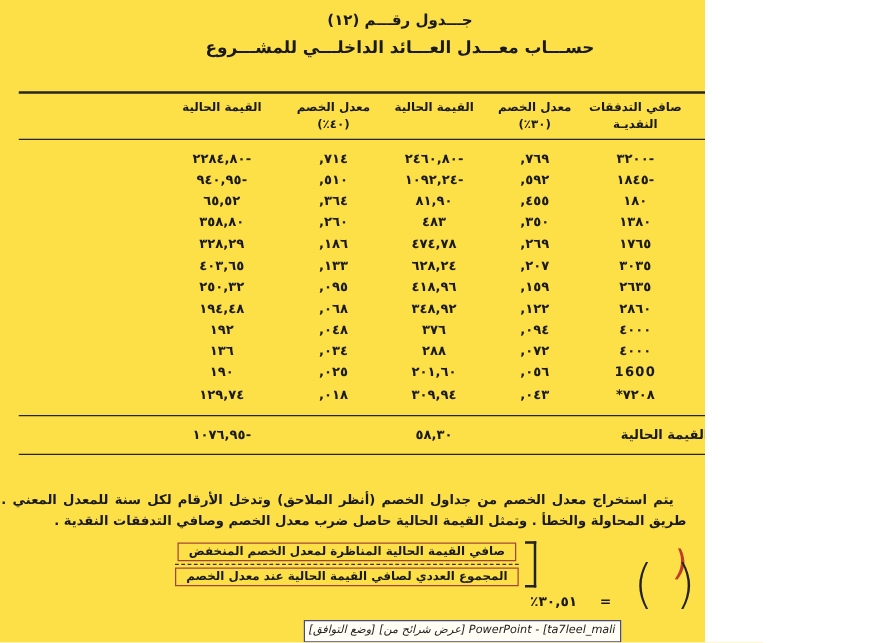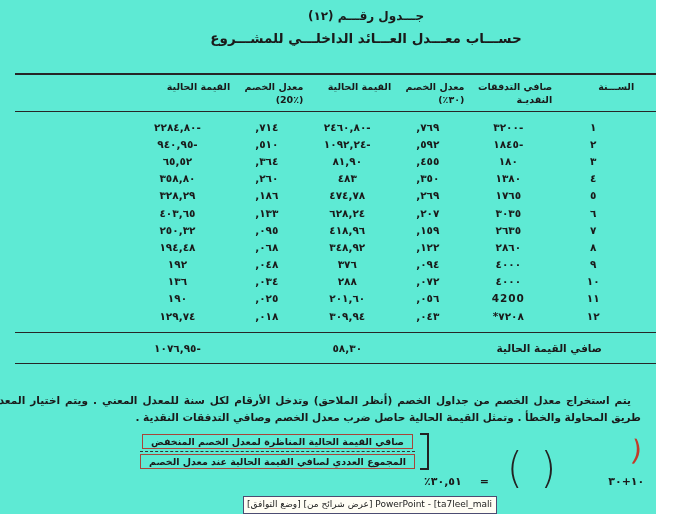--- a/index.html
+++ b/index.html
@@ -1,29 +1,29 @@
 <!DOCTYPE html>
 <html lang="ar"><head>
 <meta charset="utf-8">
 <style>
   html,body{margin:0;padding:0;background:#fff;}
-  .page{position:relative;width:656px;height:514px;background:#5eead4;color:#1a1a1a;
+  .page{position:relative;width:564px;height:514px;background:#fde047;color:#1a1a1a;
         font-family:"DejaVu Sans","Liberation Sans",sans-serif;overflow:hidden;}
 
   
   .titles{position:absolute;top:9px;left:0;width:100%;text-align:center;
           transform:translateX(38px);font-weight:bold;}
   .t1{font-size:12px;letter-spacing:1px;}
   .t2{font-size:13.5px;margin-top:7px;letter-spacing:1px;}
 
   
   .irr-table{position:absolute;top:73px;left:15px;width:673px;border-top:2px solid #262626;}
   .hrow{display:flex;direction:rtl;padding:5px 8% 3px 5%;border-bottom:1.5px solid #262626;min-height:28px;}
   .hcell{text-align:center;font-weight:bold;font-size:9.5px;line-height:13px;}
-  .hline{display:block;text-align:right;}
+  .hline{display:block;}
   .tbodyx{padding-top:6px;}
   .trow{display:flex;direction:rtl;padding:0 8% 0 5%;height:17.2px;align-items:center;}
   .cell{text-align:center;font-weight:bold;font-size:10.5px;}
   .num{direction:ltr;unicode-bidi:isolate;letter-spacing:1px;}
   .c-year{flex:0 0 14%;}  .c-netcf{flex:0 0 15%;}  .c-rate30{flex:0 0 12.5%;}
   .c-pv30{flex:0 0 15%;}  .c-rate40{flex:0 0 12.5%;} .c-pv40{flex:0 0 18%;}
   .total{display:flex;direction:rtl;padding:0 8% 0 5%;height:30px;align-items:center;
          border-top:1.5px solid #262626;border-bottom:1.5px solid #262626;margin-top:8px;}
   .c-lbl{flex:0 0 29%;text-align:center;font-weight:bold;font-size:10.5px;}
 
@@ -49,21 +49,21 @@
   .equation{position:absolute;top:444px;left:424px;width:266px;height:44px;display:flex;
             direction:ltr;align-items:flex-end;gap:18px;font-weight:bold;font-size:11px;}
   .big-paren{font-size:40px;font-weight:300;line-height:40px;transform:scaleY(1.05);color:#222;}
   .eq-frac{width:78px;display:flex;flex-direction:column;align-items:center;}
   .eq-frac .line{width:100%;border-top:1.2px dashed #2a2a2a;margin:2px 0;}
   .eq-gap{width:16px;}
 
   
   .taskbar{position:absolute;top:496px;left:243px;width:254px;height:18px;border:1px solid #4c4c72;
            background:#fffdf4;font-size:9px;line-height:15px;padding:0 4px;direction:rtl;
-           white-space:nowrap;overflow:hidden;color:#222;box-sizing:border-box;}
+           white-space:nowrap;overflow:hidden;color:#222;box-sizing:border-box;font-style:italic;}
 </style>
 </head>
 <body>
 
 <div class="page">
 
   <div class="titles">
     <div class="t1">جـــدول رقـــم (١٢)</div>
     <div class="t2">حســـاب معـــدل العـــائد الداخلـــي للمشـــروع</div>
   </div>
@@ -80,21 +80,21 @@
       </div>
       <div class="hcell c-rate30">
         <span class="hline">معدل الخصم</span>
         <span class="hline">(٣٠٪)</span>
       </div>
       <div class="hcell c-pv30">
         <span class="hline">القيمة الحالية</span>
       </div>
       <div class="hcell c-rate40">
         <span class="hline">معدل الخصم</span>
-        <span class="hline">(20٪)</span>
+        <span class="hline">(٤٠٪)</span>
       </div>
       <div class="hcell c-pv40">
         <span class="hline">القيمة الحالية</span>
       </div>
     </div>
 
     <div class="tbodyx">
         <div class="trow">
           <div class="cell num c-year">١</div>
           <div class="cell num c-netcf">٣٢٠٠-</div>
@@ -170,21 +170,21 @@
         <div class="trow">
           <div class="cell num c-year">١٠</div>
           <div class="cell num c-netcf">٤٠٠٠</div>
           <div class="cell num c-rate30">,٠٧٢</div>
           <div class="cell num c-pv30">٢٨٨</div>
           <div class="cell num c-rate40">,٠٣٤</div>
           <div class="cell num c-pv40">١٣٦</div>
         </div>
         <div class="trow">
           <div class="cell num c-year">١١</div>
-          <div class="cell num c-netcf">4200</div>
+          <div class="cell num c-netcf">1600</div>
           <div class="cell num c-rate30">,٠٥٦</div>
           <div class="cell num c-pv30">٢٠١,٦٠</div>
           <div class="cell num c-rate40">,٠٢٥</div>
           <div class="cell num c-pv40">١٩٠</div>
         </div>
         <div class="trow">
           <div class="cell num c-year">١٢</div>
           <div class="cell num c-netcf">*٧٢٠٨</div>
           <div class="cell num c-rate30">,٠٤٣</div>
           <div class="cell num c-pv30">٣٠٩,٩٤</div>

